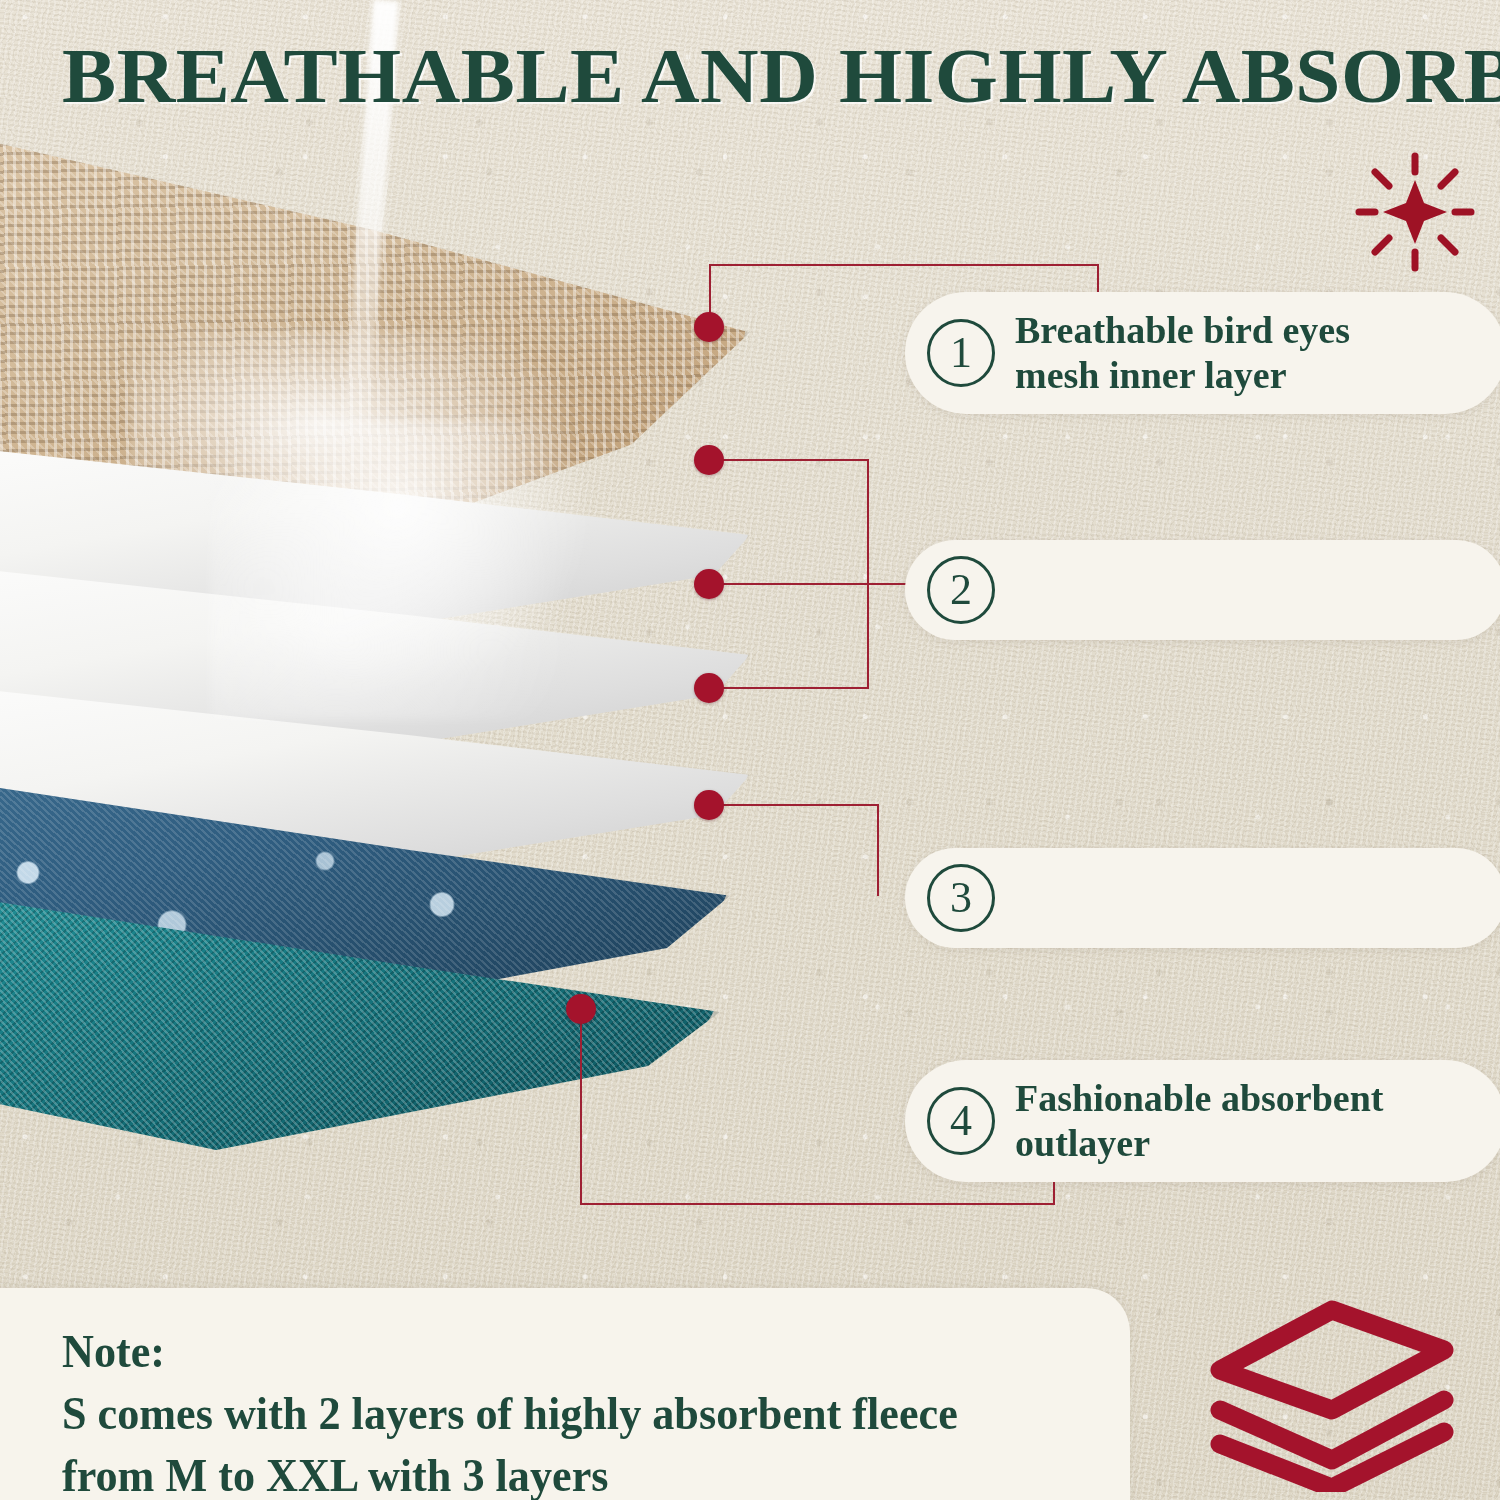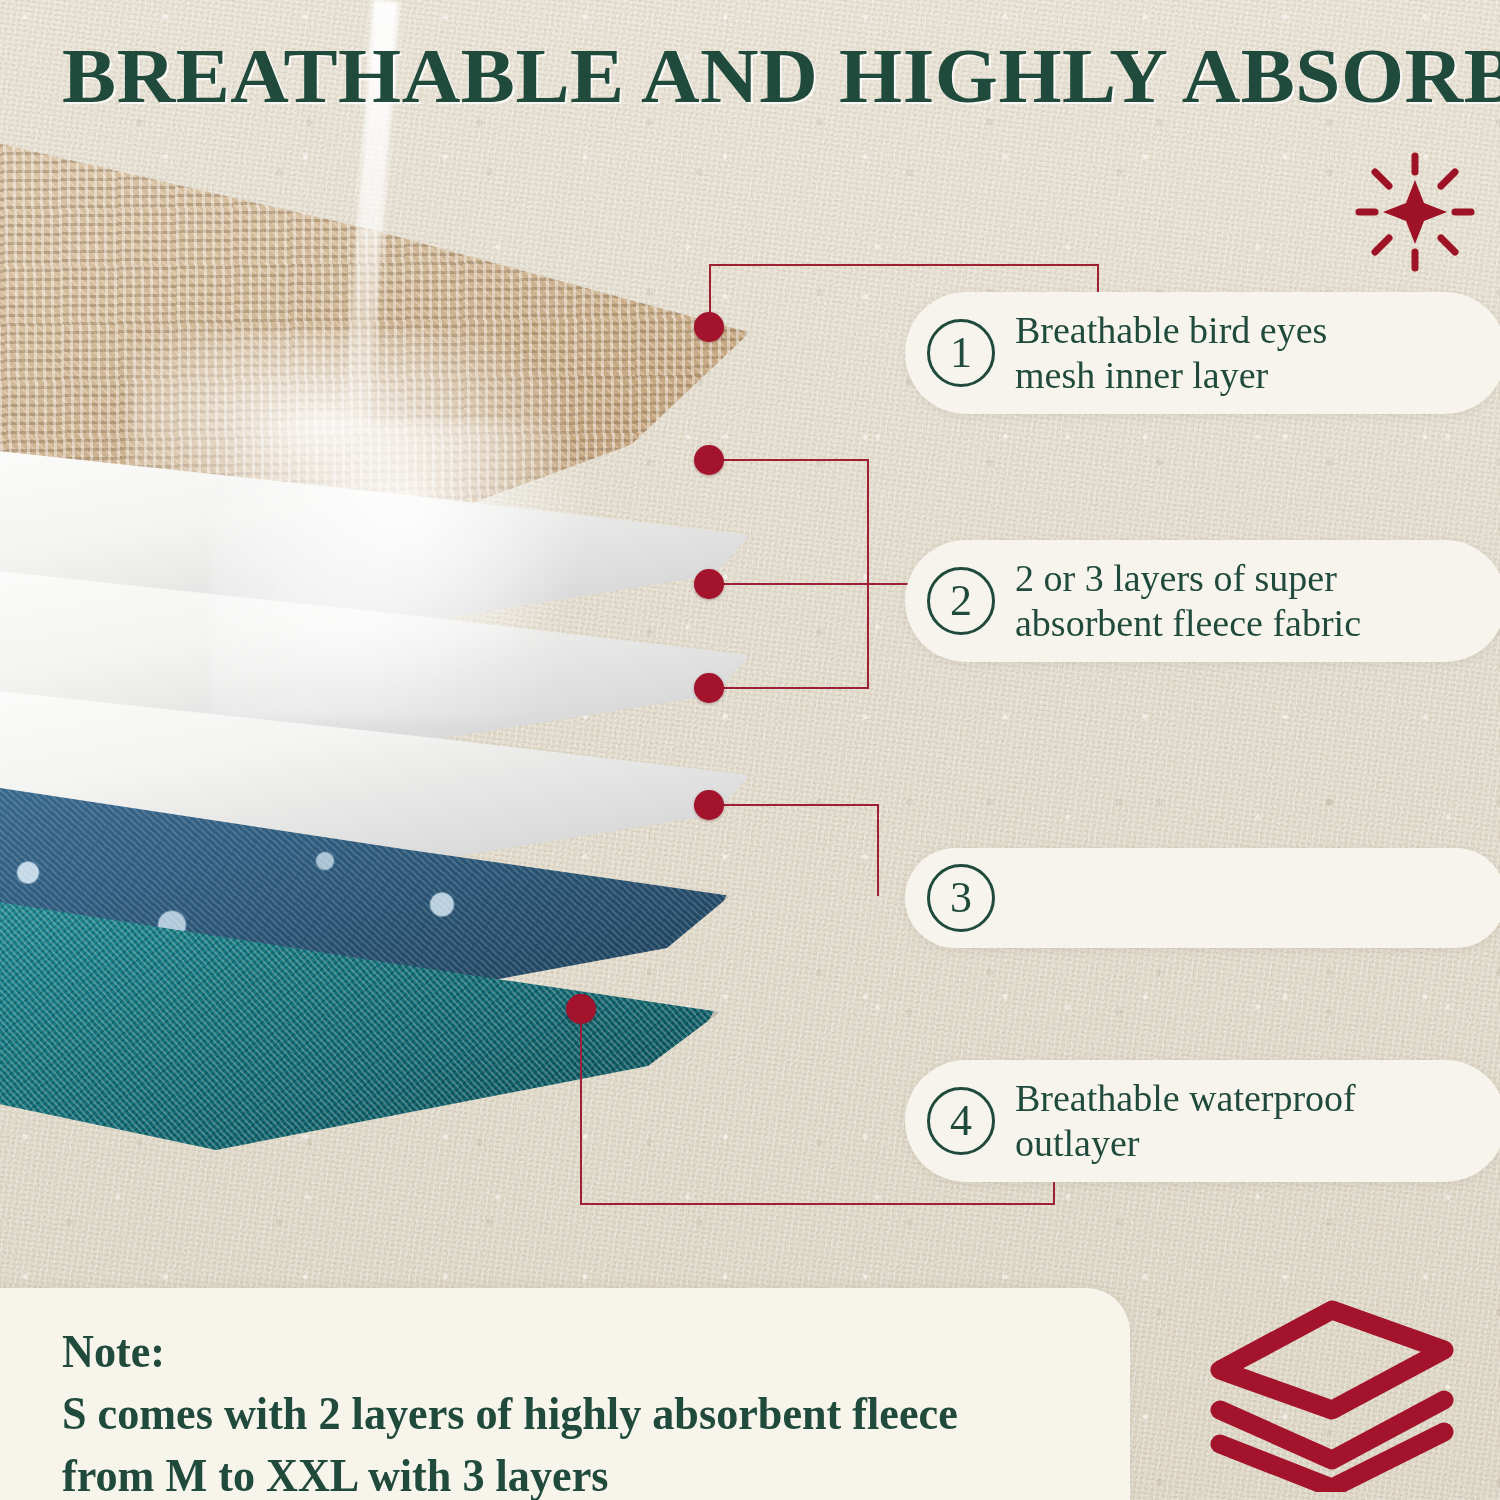--- a/index.html
+++ b/index.html
@@ -149,21 +149,21 @@
     border:3px solid #1f4a3c;
     color:#1f4a3c;
     display:flex;align-items:center;justify-content:center;
     font-family:"Liberation Serif", serif;
     font-size:44px;font-weight:400;line-height:1;
     margin-right:20px;
   }
   .clabel{
     color:#1f4a3c;
     font-family:"Liberation Serif", serif;
-    font-weight:400;
+    font-weight:700;
     font-size:38px;line-height:45px;
     white-space:pre-line;
   }
   #c1{left:905px;top:292px;width:545px;}
   #c2{left:905px;top:540px;width:545px;}
   #c3{left:905px;top:848px;width:545px;}
   #c4{left:905px;top:1060px;width:545px;}
 
   
   .leader{position:absolute;background:#9e2033;}
@@ -265,31 +265,29 @@
   <div class="dot" style="left:566px;top:994px;"></div>
 
   <div class="pill" id="c1">
     <div class="num">1</div>
     <div class="clabel">Breathable bird eyes
 mesh inner layer</div>
   </div>
 
   <div class="pill" id="c2">
     <div class="num">2</div>
-    <div class="clabel">2 or 3 layers of super
-absorbent fleece fabric</div>
   </div>
 
   <div class="pill" id="c3">
     <div class="num">3</div>
   </div>
 
   <div class="pill" id="c4">
     <div class="num">4</div>
-    <div class="clabel">Breathable waterproof
+    <div class="clabel">Fashionable absorbent
 outlayer</div>
   </div>
 
   <div class="note">
     <div class="note-text">Note:
 S comes with 2 layers of highly absorbent fleece
 from M to XXL with 3 layers</div>
   </div>
 
   <svg class="layers-icon" viewBox="0 0 300 200">

